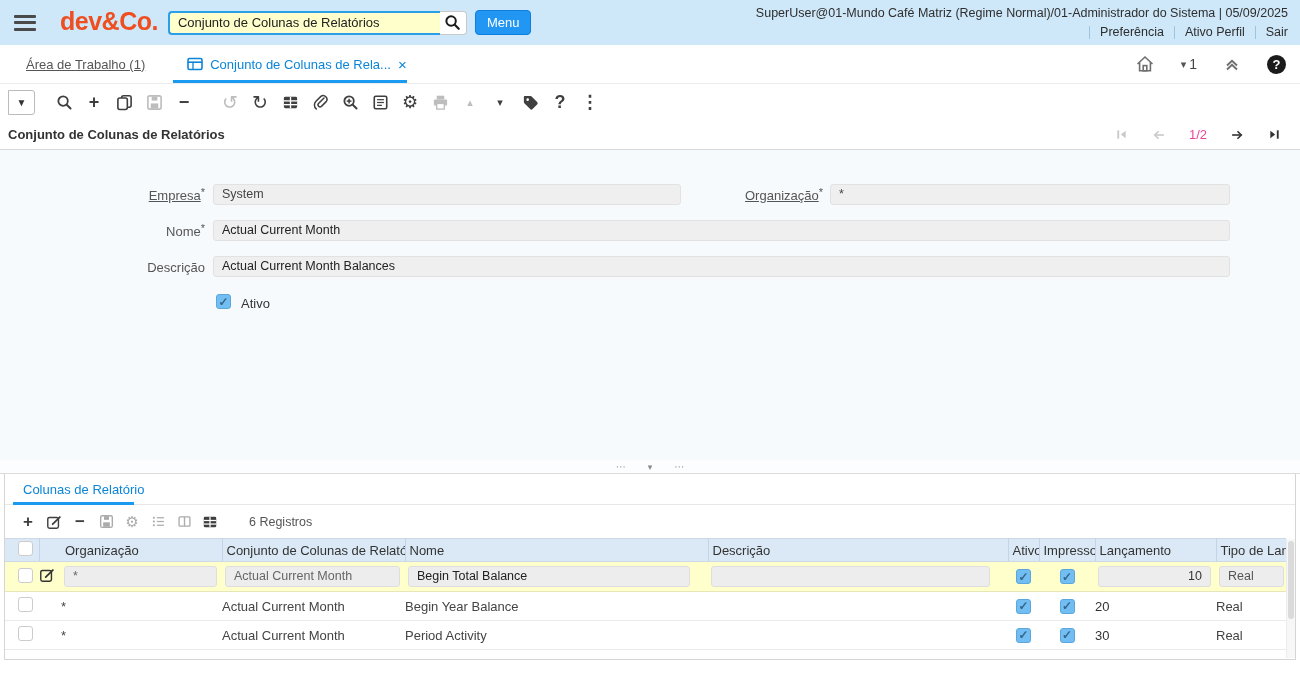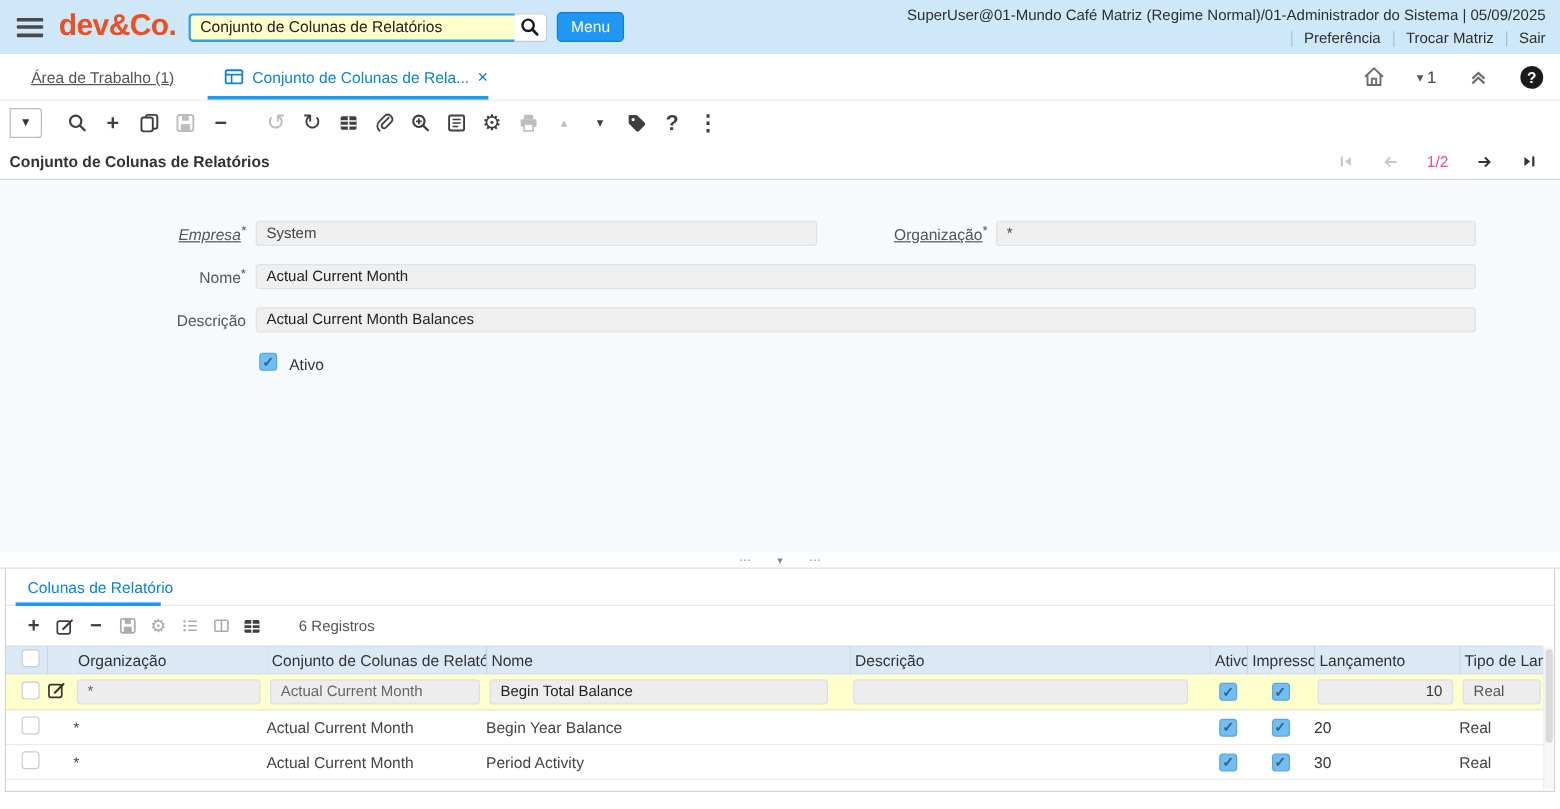--- a/index.html
+++ b/index.html
@@ -3,21 +3,21 @@
 <meta charset="utf-8">
 <style>
   * { box-sizing: border-box; margin:0; padding:0; }
   html,body { width:1300px; height:674px; overflow:hidden; background:#fff;
     font-family:"Liberation Sans", sans-serif; font-size:13px; color:#333; }
 
   
   .hdr { height:45px; background:#cfe8f9; display:flex; align-items:center; padding:0 10px; position:relative; }
   .burger { width:22px; height:16px; display:flex; flex-direction:column; justify-content:space-between; cursor:pointer; margin:0 8px 0 4px; }
   .burger i { display:block; height:3px; background:#4a4a4a; border-radius:1px; }
-  .logo { font-size:25px; font-weight:800; color:#ee4e20; letter-spacing:-0.5px; margin:0 10px 2px 5px; }
+  .logo { font-size:25px; font-weight:800; color:#ee4e20; letter-spacing:-0.5px; margin:0 10px 2px 16px; }
   .searchwrap { display:flex; align-items:stretch; height:24px; }
   .searchbox { width:272px; height:24px; background:#ffffcc; border:2px solid #2a9fe8; border-right:none;
     border-radius:4px 0 0 4px; padding:0 8px; font-size:13px; color:#222; font-family:inherit; outline:none; }
   .searchbtn { width:27px; background:#fff; border:1px solid #c9c9c9; border-left:none; border-radius:0 4px 4px 0;
     display:flex; align-items:center; justify-content:center; color:#1b1b1b; cursor:pointer; }
   .menubtn { margin-left:8px; height:25px; padding:0 11px; background:#2196f3; color:#fff; border:1px solid #0d7edb;
     border-radius:4px; font-size:13px; font-family:inherit; cursor:pointer; }
   .hdr-right { position:absolute; right:12px; top:6px; text-align:right; }
   .userinfo { font-size:12.5px; color:#2e2e2e; }
   .hdr-links { display:flex; justify-content:flex-end; align-items:center; margin-top:5px; font-size:12.5px; color:#2e2e2e; }
@@ -126,21 +126,21 @@
       </span>
     </div>
   </div>
   <button class="menubtn">Menu</button>
   <div class="hdr-right">
     <div class="userinfo">SuperUser@01-Mundo Café Matriz (Regime Normal)/01-Administrador do Sistema | 05/09/2025</div>
     <div class="hdr-links">
       <span class="sep"></span>
       <span class="lnk">Preferência</span>
       <span class="sep"></span>
-      <span class="lnk">Trocar Matriz</span>
+      <span class="lnk">Ativo Perfil</span>
       <span class="sep"></span>
       <span class="lnk" style="padding-right:0">Sair</span>
     </div>
   </div>
 </div>
 
 <div class="tabbar">
   <div class="wstab">Área de Trabalho (1)</div>
   <div class="tab-active">
     <span>
@@ -280,21 +280,21 @@
     <span class="pgico">
       <svg width="15" height="15" viewBox="0 0 18 18">
           <path d="M4 4.5 L9.8 9 L4 13.5 Z" fill="currentColor"></path>
           <rect x="11.8" y="4" width="2.2" height="10" fill="currentColor"></rect>
         </svg>
     </span>
   </div>
 </div>
 
 <div class="formarea">
-  <div class="flabel ul" style="top:38px; left:0;font-style:italic;">
+  <div class="flabel ul" style="top:38px; left:0;">
     <span class="lt">Empresa</span><span class="req">*</span>
   </div>
   <div class="ffield" style="top:34px; left:213px; width:468px;">System</div>
 
   <div class="flabel ul" style="top:38px; left:618px;">
     <span class="lt">Organização</span><span class="req">*</span>
   </div>
   <div class="ffield" style="top:34px; left:830px; width:400px;">*</div>
 
   <div class="flabel" style="top:74px; left:0;">

